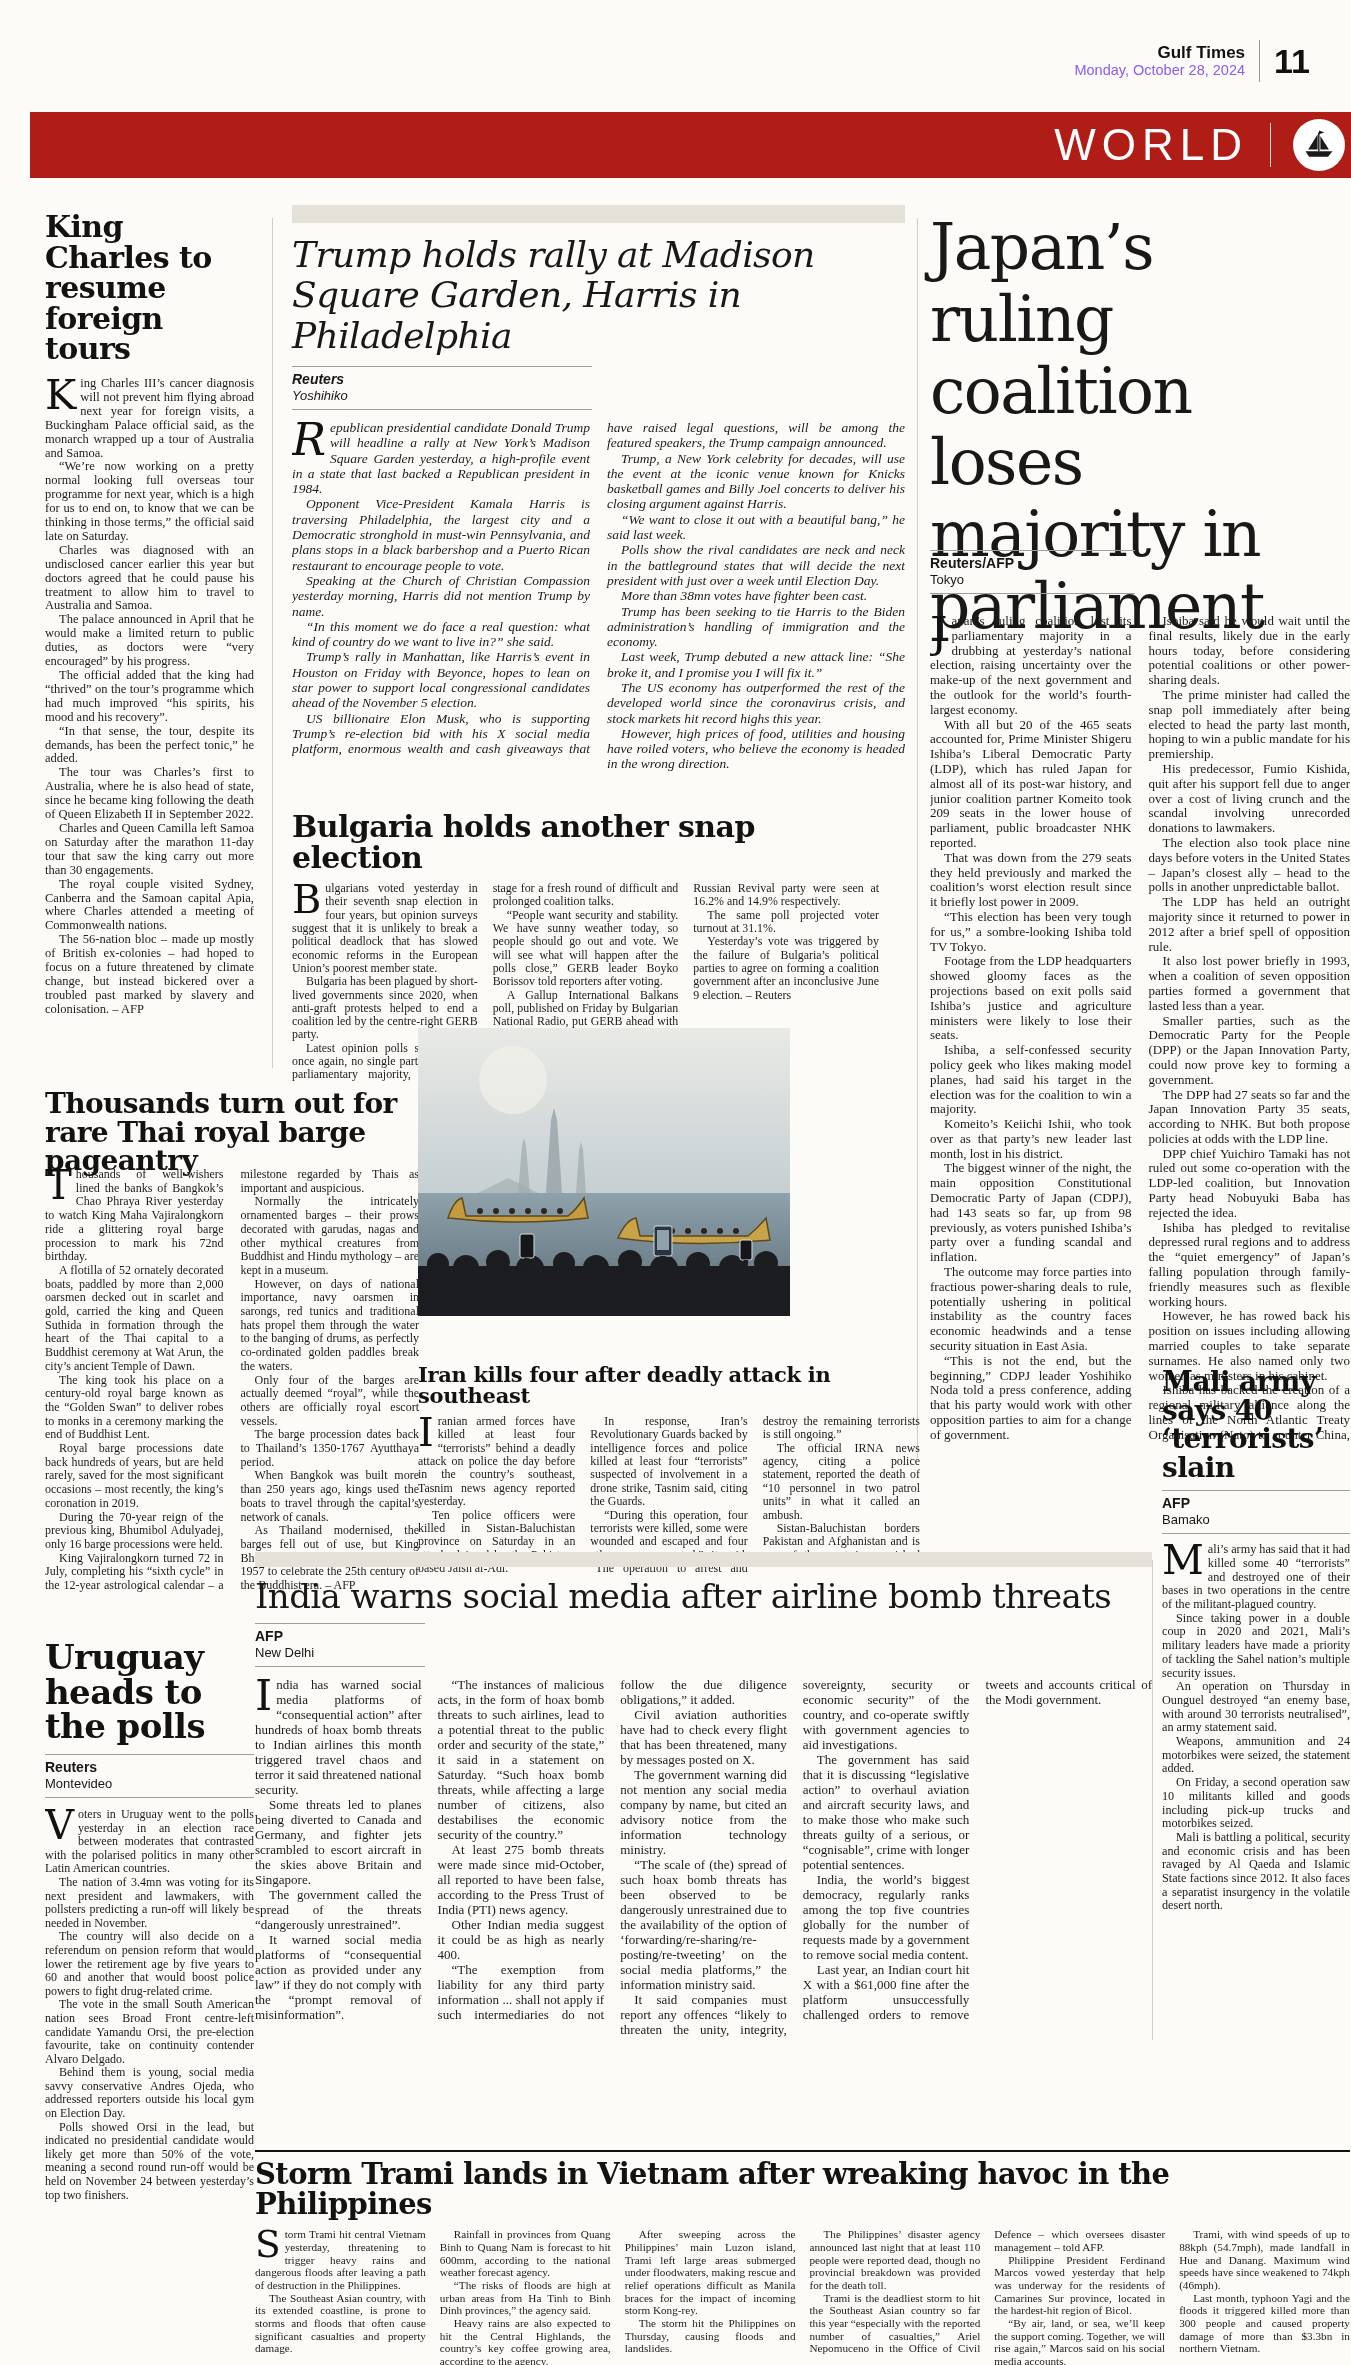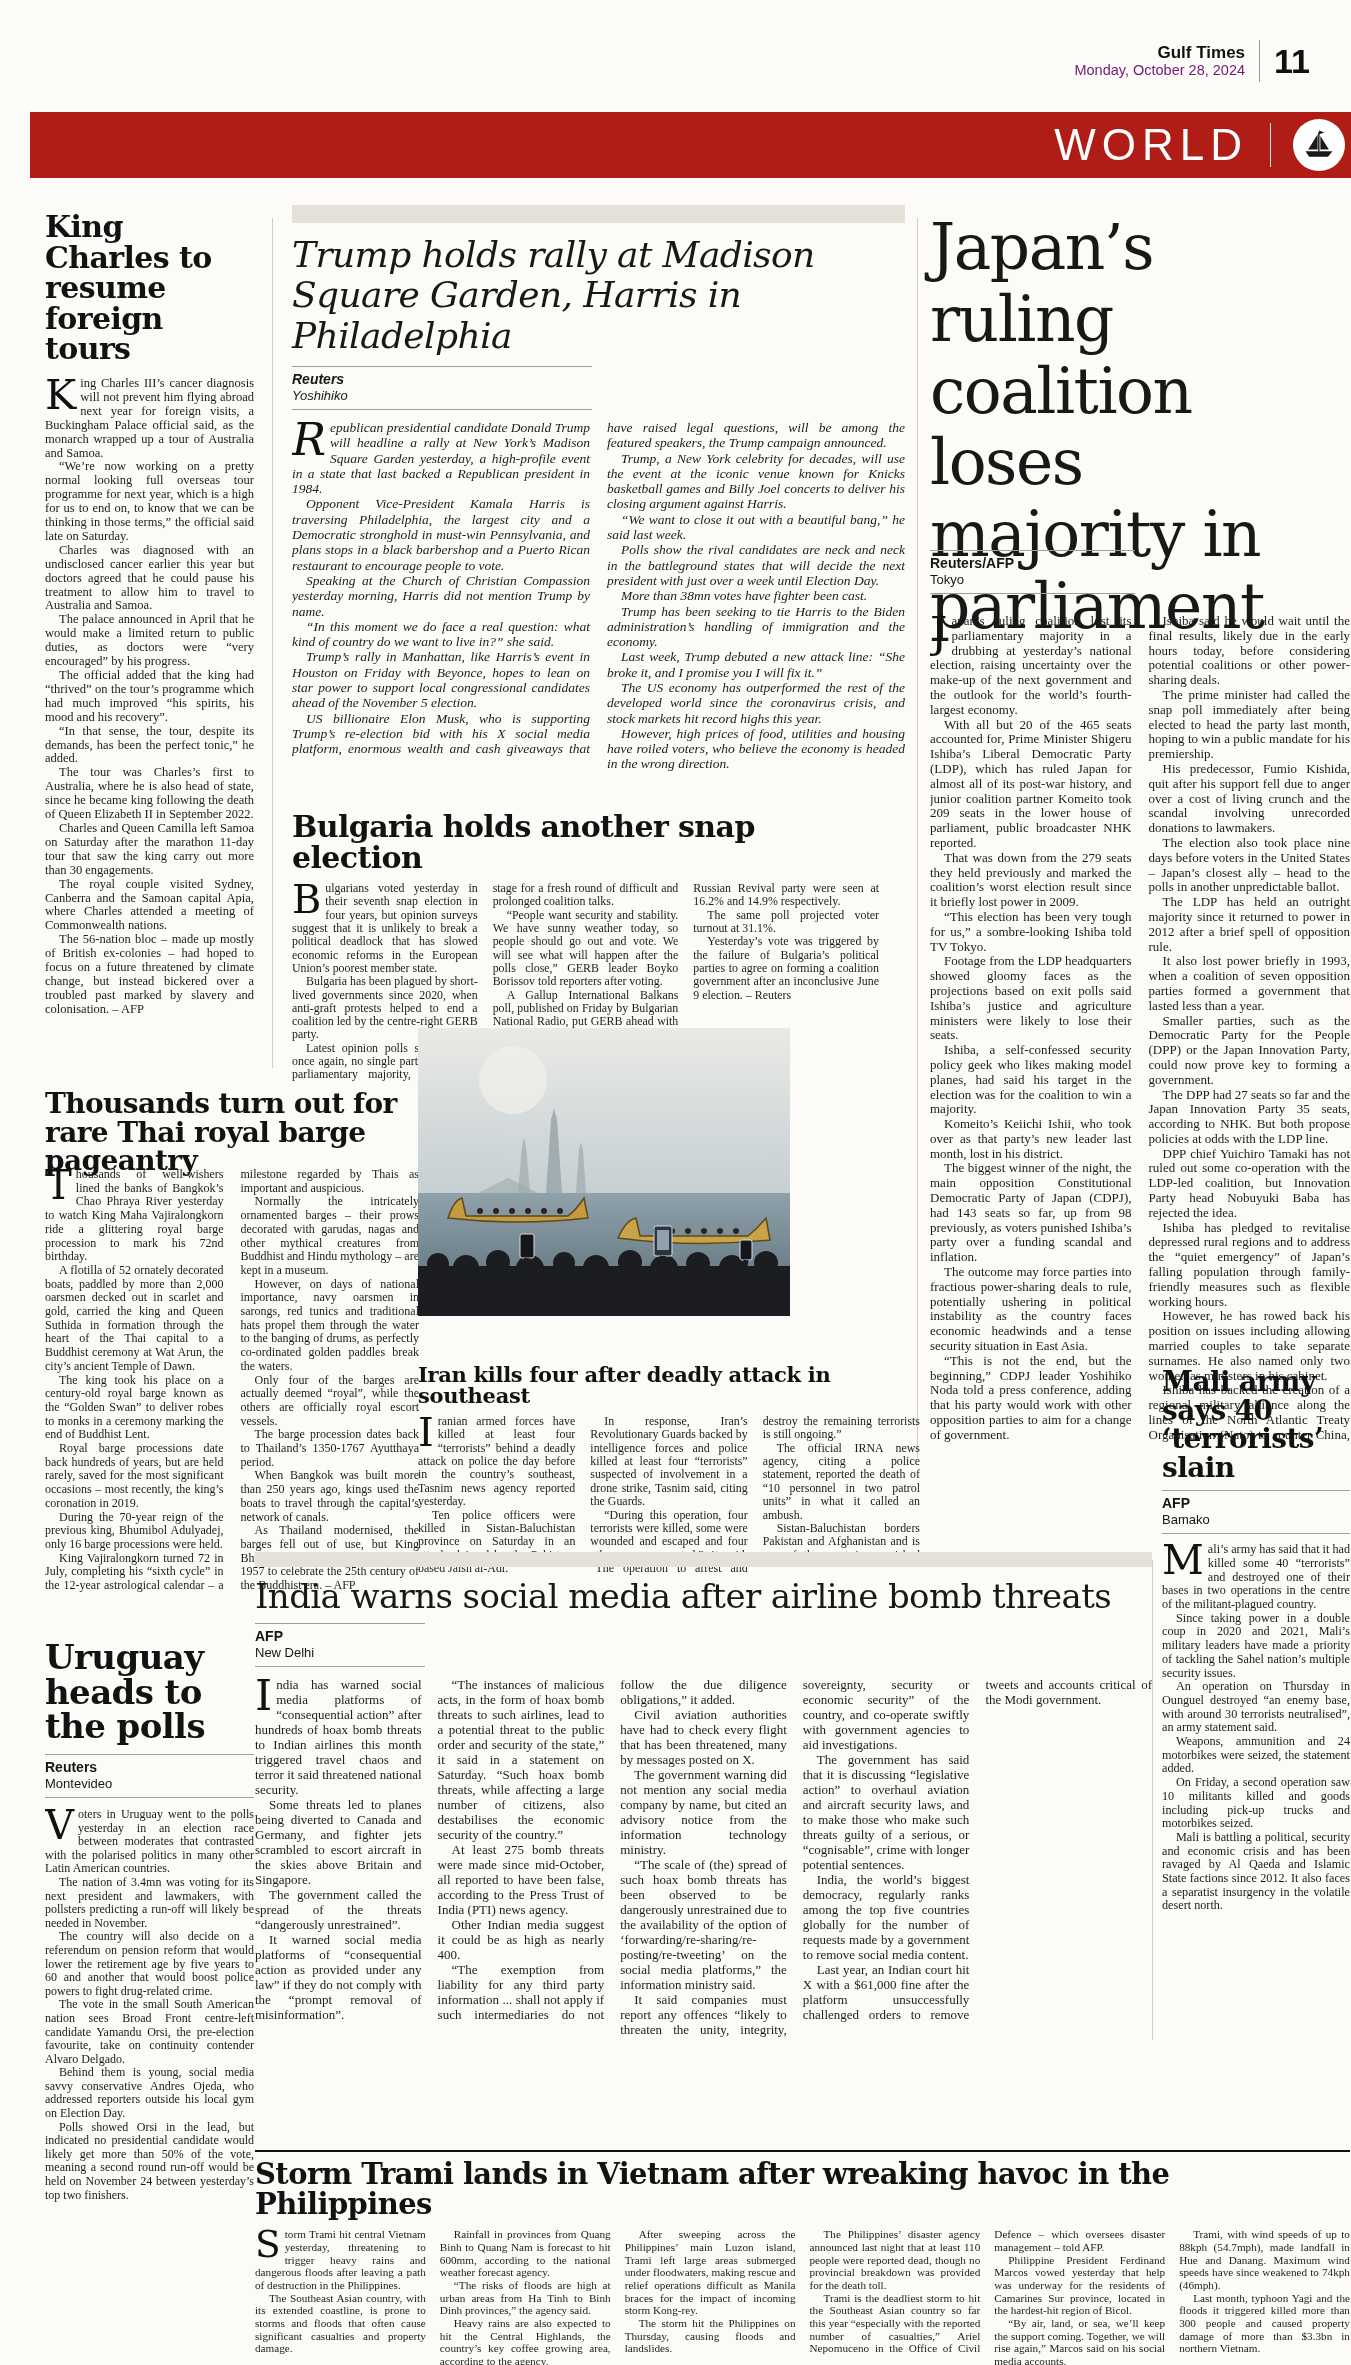--- a/index.html
+++ b/index.html
@@ -3,21 +3,21 @@
 <meta charset="utf-8">
 <style>
   html,body{margin:0;padding:0;background:#e9e7e2;}
   .page{position:relative;width:1351px;height:2365px;background:#fcfbf7;margin:0 auto;overflow:hidden;
         font-family:"Liberation Serif",serif;color:#1b1b1b;}
   .abs{position:absolute;}
   
   .masthead{display:flex;align-items:center;justify-content:flex-end;gap:14px;}
   .mast-text{text-align:right;font-family:"Liberation Sans",sans-serif;}
   .mast-title{font-weight:bold;font-size:17px;line-height:18px;color:#111;}
-  .mast-date{font-size:14.5px;line-height:17px;color:#701a75;}
+  .mast-date{font-size:14.5px;line-height:17px;color:#8b5cf6;}
   .mast-divider{width:1px;height:42px;background:#9b9b97;}
   .mast-page{font-family:"Liberation Sans",sans-serif;font-weight:bold;font-size:34px;color:#111;}
   
   .banner{background:#b01c16;display:flex;align-items:center;justify-content:flex-end;padding-right:34px;gap:22px;}
   .banner-title{color:#fff;font-family:"Liberation Sans",sans-serif;font-weight:normal;font-size:44px;
                 letter-spacing:6px;line-height:1;}
   .banner-divider{width:1px;height:44px;background:rgba(255,255,255,.85);}
   .banner-circle{width:52px;height:52px;border-radius:50%;background:#fff;display:flex;align-items:center;justify-content:center;}
   
   .slab{font-family:"DejaVu Serif",serif;font-weight:bold;color:#121212;letter-spacing:-0.6px;line-height:1.02;margin:0;}

